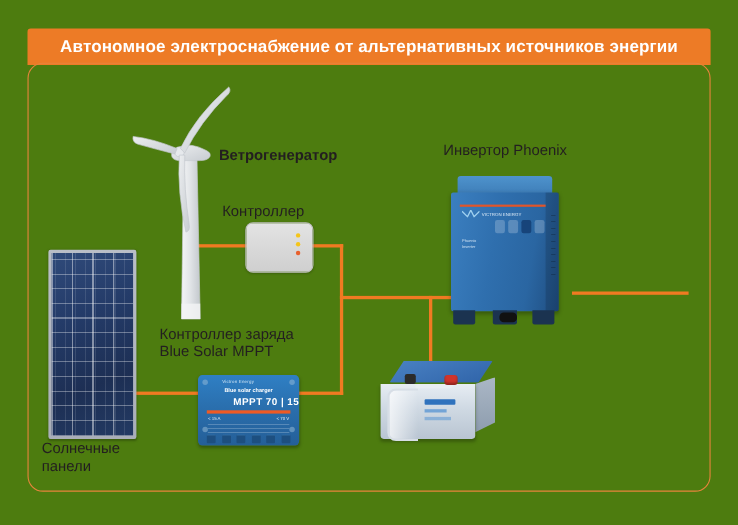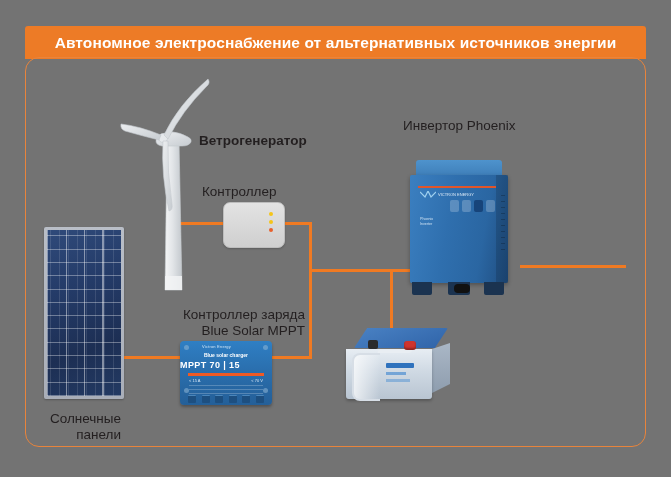--- a/index.html
+++ b/index.html
@@ -2,21 +2,21 @@
 <html><head>
 <meta charset="utf-8">
 <style>
   html,body{margin:0;padding:0;}
   body{
     width:671px;height:477px;
     background:#ffffff;
     font-family:"Liberation Sans","DejaVu Sans",sans-serif;
     overflow:hidden;
   }
-  #stage{position:relative;width:671px;height:477px;background:#737373;}
+  #stage{position:relative;width:671px;height:477px;background:#4d7c0f;}
 
   
   .frame{
     position:absolute;left:25px;top:57px;width:621px;height:390px;
     border:1.5px solid #E8843C;border-radius:14px;background:transparent;
     box-sizing:border-box;
   }
   .banner{
     position:absolute;left:25px;top:26px;width:621px;height:33px;
     background:#ED7B26;border-radius:3px 3px 0 0;
@@ -28,21 +28,21 @@
   
   .wire{position:absolute;background:#F07A22;}
   .wire.h{height:3px;}
   .wire.v{width:3px;}
 
   
   .lbl{
     position:absolute;color:#231f20;font-size:13.5px;line-height:16px;
     white-space:pre-line;
   }
-  .lbl.center{text-align:right;margin-top:11px;}
+  .lbl.center{text-align:left;}
 
   
   .panel{
     position:absolute;left:44px;top:227px;width:80px;height:172px;
     background:linear-gradient(180deg,#b9bec7,#a9aeb8);
     padding:3px;box-sizing:border-box;border-radius:2px;
     box-shadow:0 1px 2px rgba(0,0,0,.25);
   }
   .panel .cells{
     width:100%;height:100%;
@@ -79,21 +79,21 @@
     position:absolute;left:180px;top:341px;width:92px;height:64px;
     background:linear-gradient(180deg,#2f7fc4 0%,#2a6fae 45%,#245f98 100%);
     border-radius:4px;box-shadow:0 2px 3px rgba(0,0,0,.3);
     overflow:hidden;
   }
   .mppt .brand{
     position:absolute;left:22px;top:3px;color:#cfe4f5;font-size:4px;letter-spacing:.2px;
   }
   .mppt .sub{position:absolute;left:24px;top:11px;color:#ffffff;font-size:5px;font-weight:bold;}
   .mppt .model{
-    position:absolute;left:0;right:0;top:19px;text-align:left;
+    position:absolute;left:0;right:0;top:19px;text-align:right;
     color:#ffffff;font-size:9px;font-weight:bold;letter-spacing:.4px;
   }
   .mppt .stripe{position:absolute;left:8px;right:8px;top:32px;height:3px;background:#ef5a24;}
   .mppt .spec{position:absolute;left:9px;top:37px;color:#d8e8f6;font-size:4px;}
   .mppt .spec2{position:absolute;right:9px;top:37px;color:#d8e8f6;font-size:4px;}
   .mppt .rows{position:absolute;left:9px;right:9px;top:43px;height:10px;
     background:repeating-linear-gradient(0deg,rgba(255,255,255,.22) 0 1px,transparent 1px 4px);}
   .mppt .terms{
     position:absolute;left:8px;right:8px;bottom:2px;height:8px;
     display:flex;justify-content:space-between;align-items:flex-end;
@@ -287,20 +287,20 @@
     <div class="handle"></div>
     <div class="posts">
       <div class="post-blk"></div>
       <div class="strap"></div>
       <div class="post-red"></div>
     </div>
   </div>
 
   <div class="lbl" style="left:199px;top:133px;font-weight:bold;">Ветрогенератор</div>
   <div class="lbl" style="left:202px;top:184px;text-align:center;">Контроллер</div>
-  <div class="lbl" style="left:403px;top:118px;">Инвертор Phoenix</div>
+  <div class="lbl" style="left:403px;top:129px;">Инвертор Phoenix</div>
   <div class="lbl center" style="left:145px;top:296px;width:160px;">Контроллер заряда
 Blue Solar MPPT</div>
-  <div class="lbl center" style="left:21px;top:400px;width:100px;">Солнечные
+  <div class="lbl center" style="left:38px;top:400px;width:100px;">Солнечные
 панели</div>
   <div class="outline"></div>
 
 </div>
 
 </body></html>

